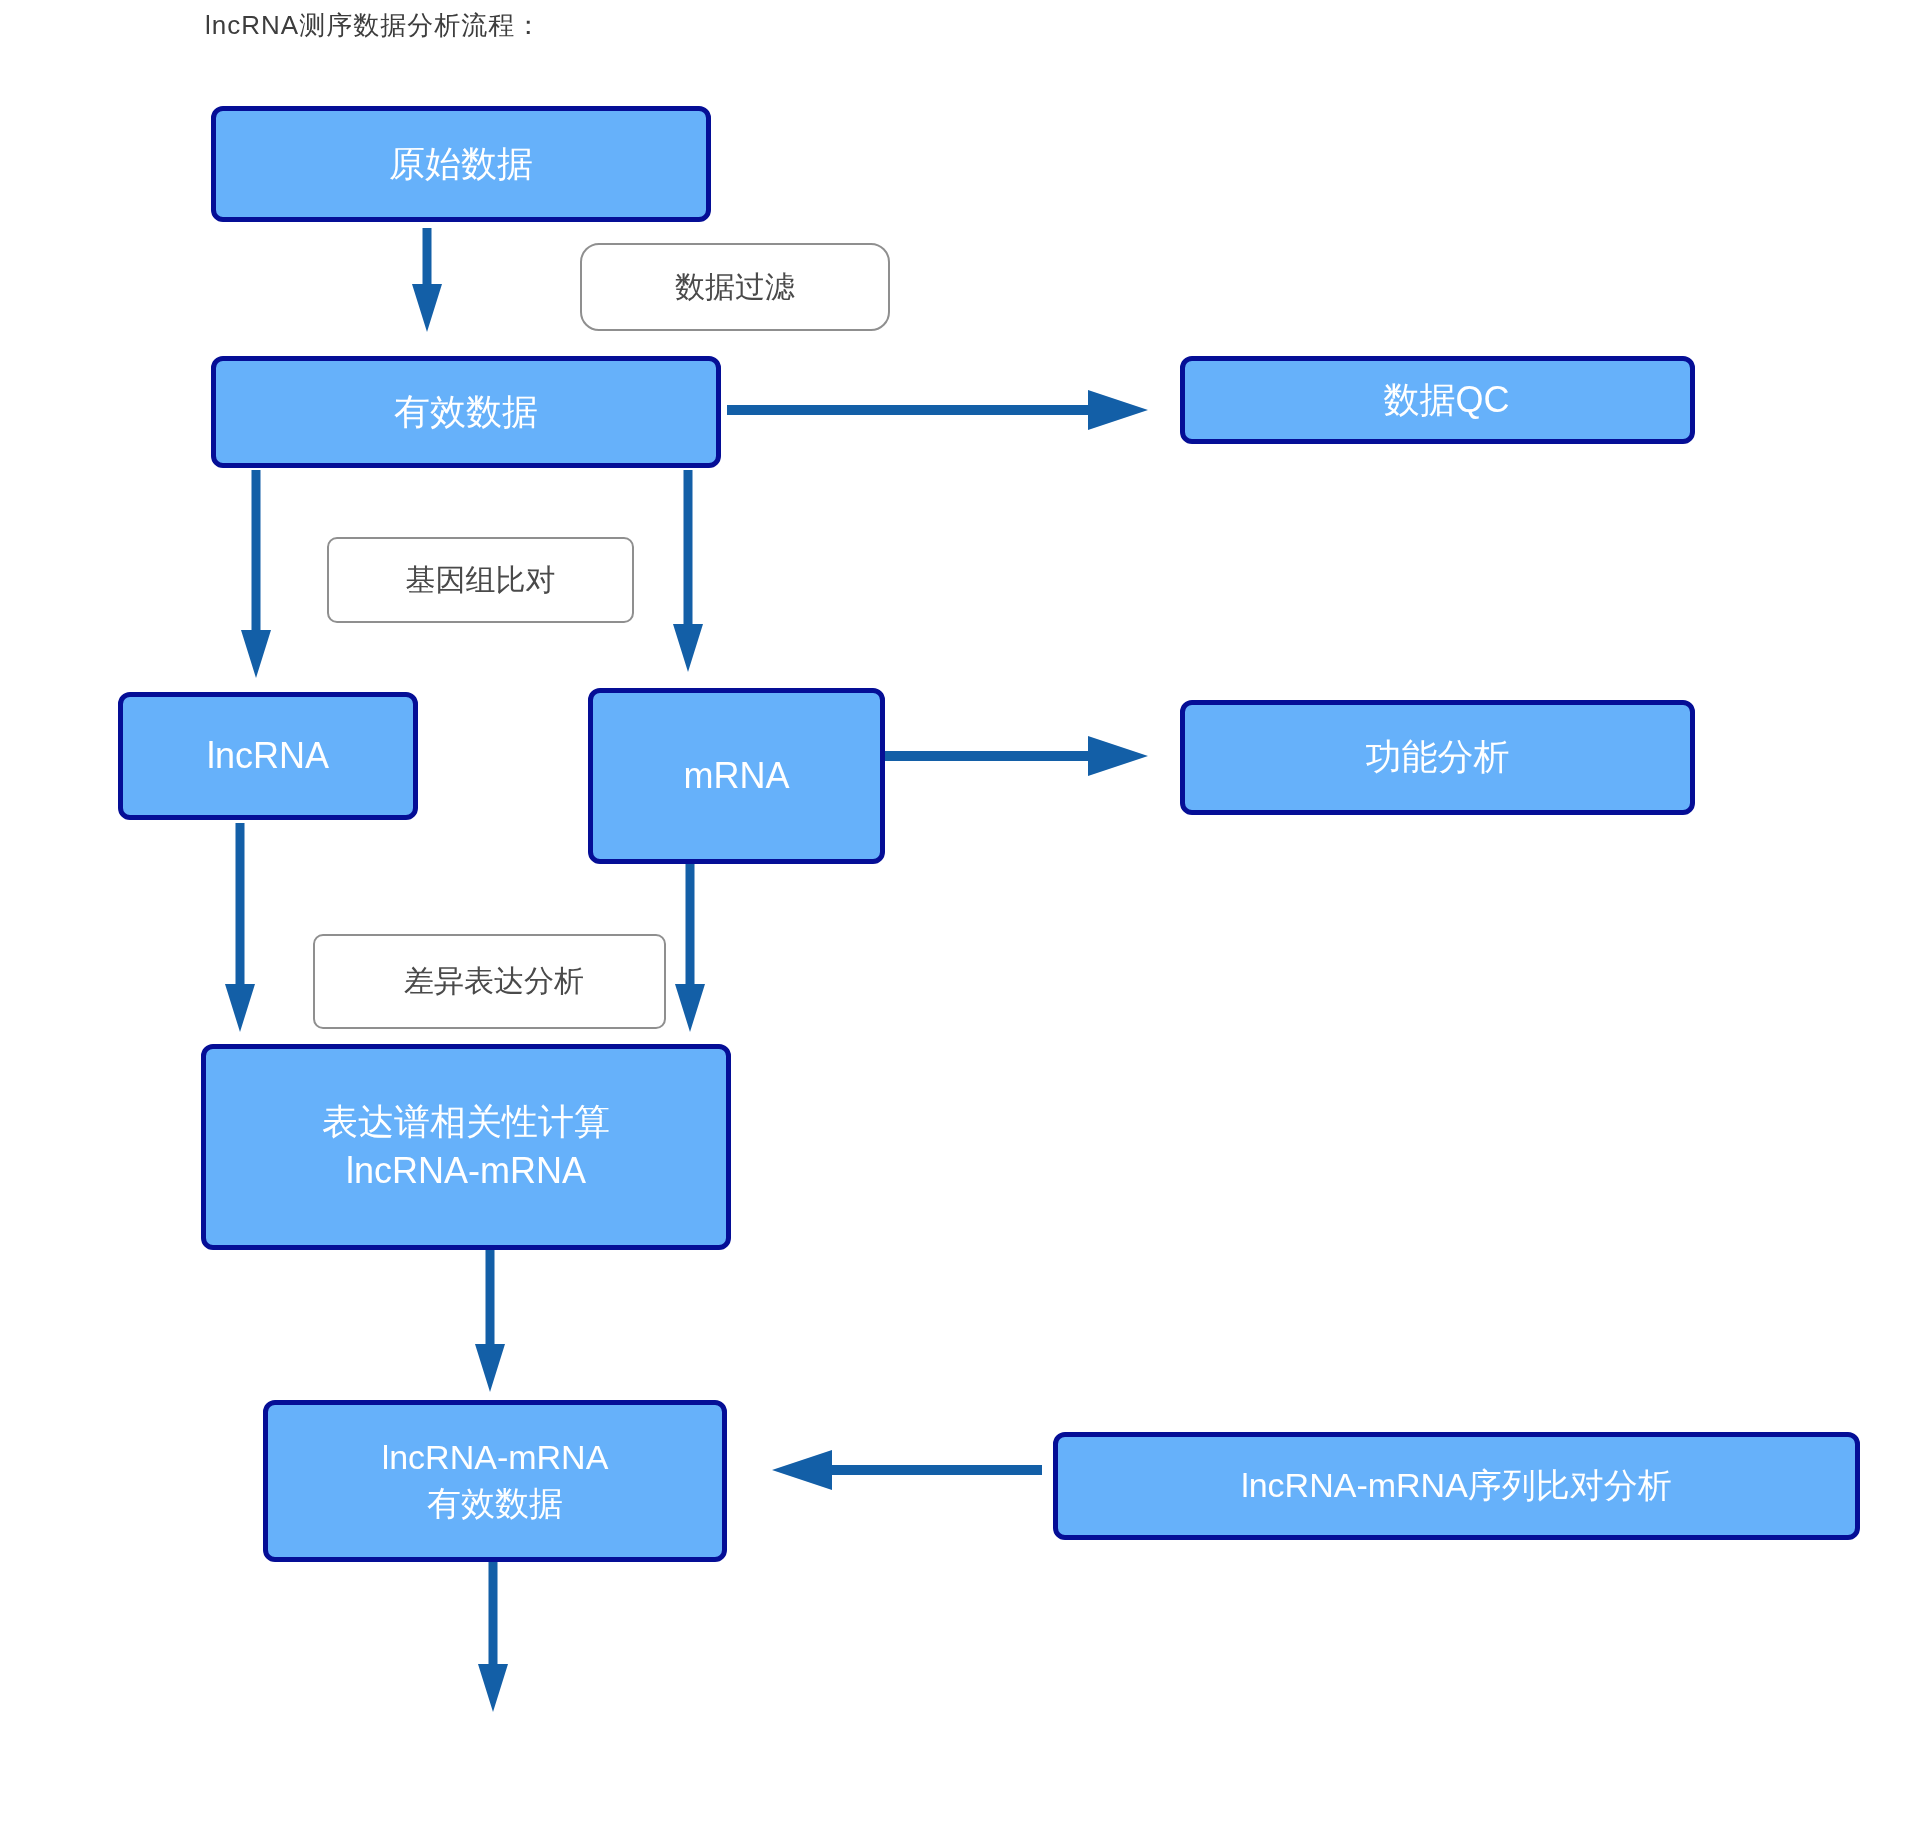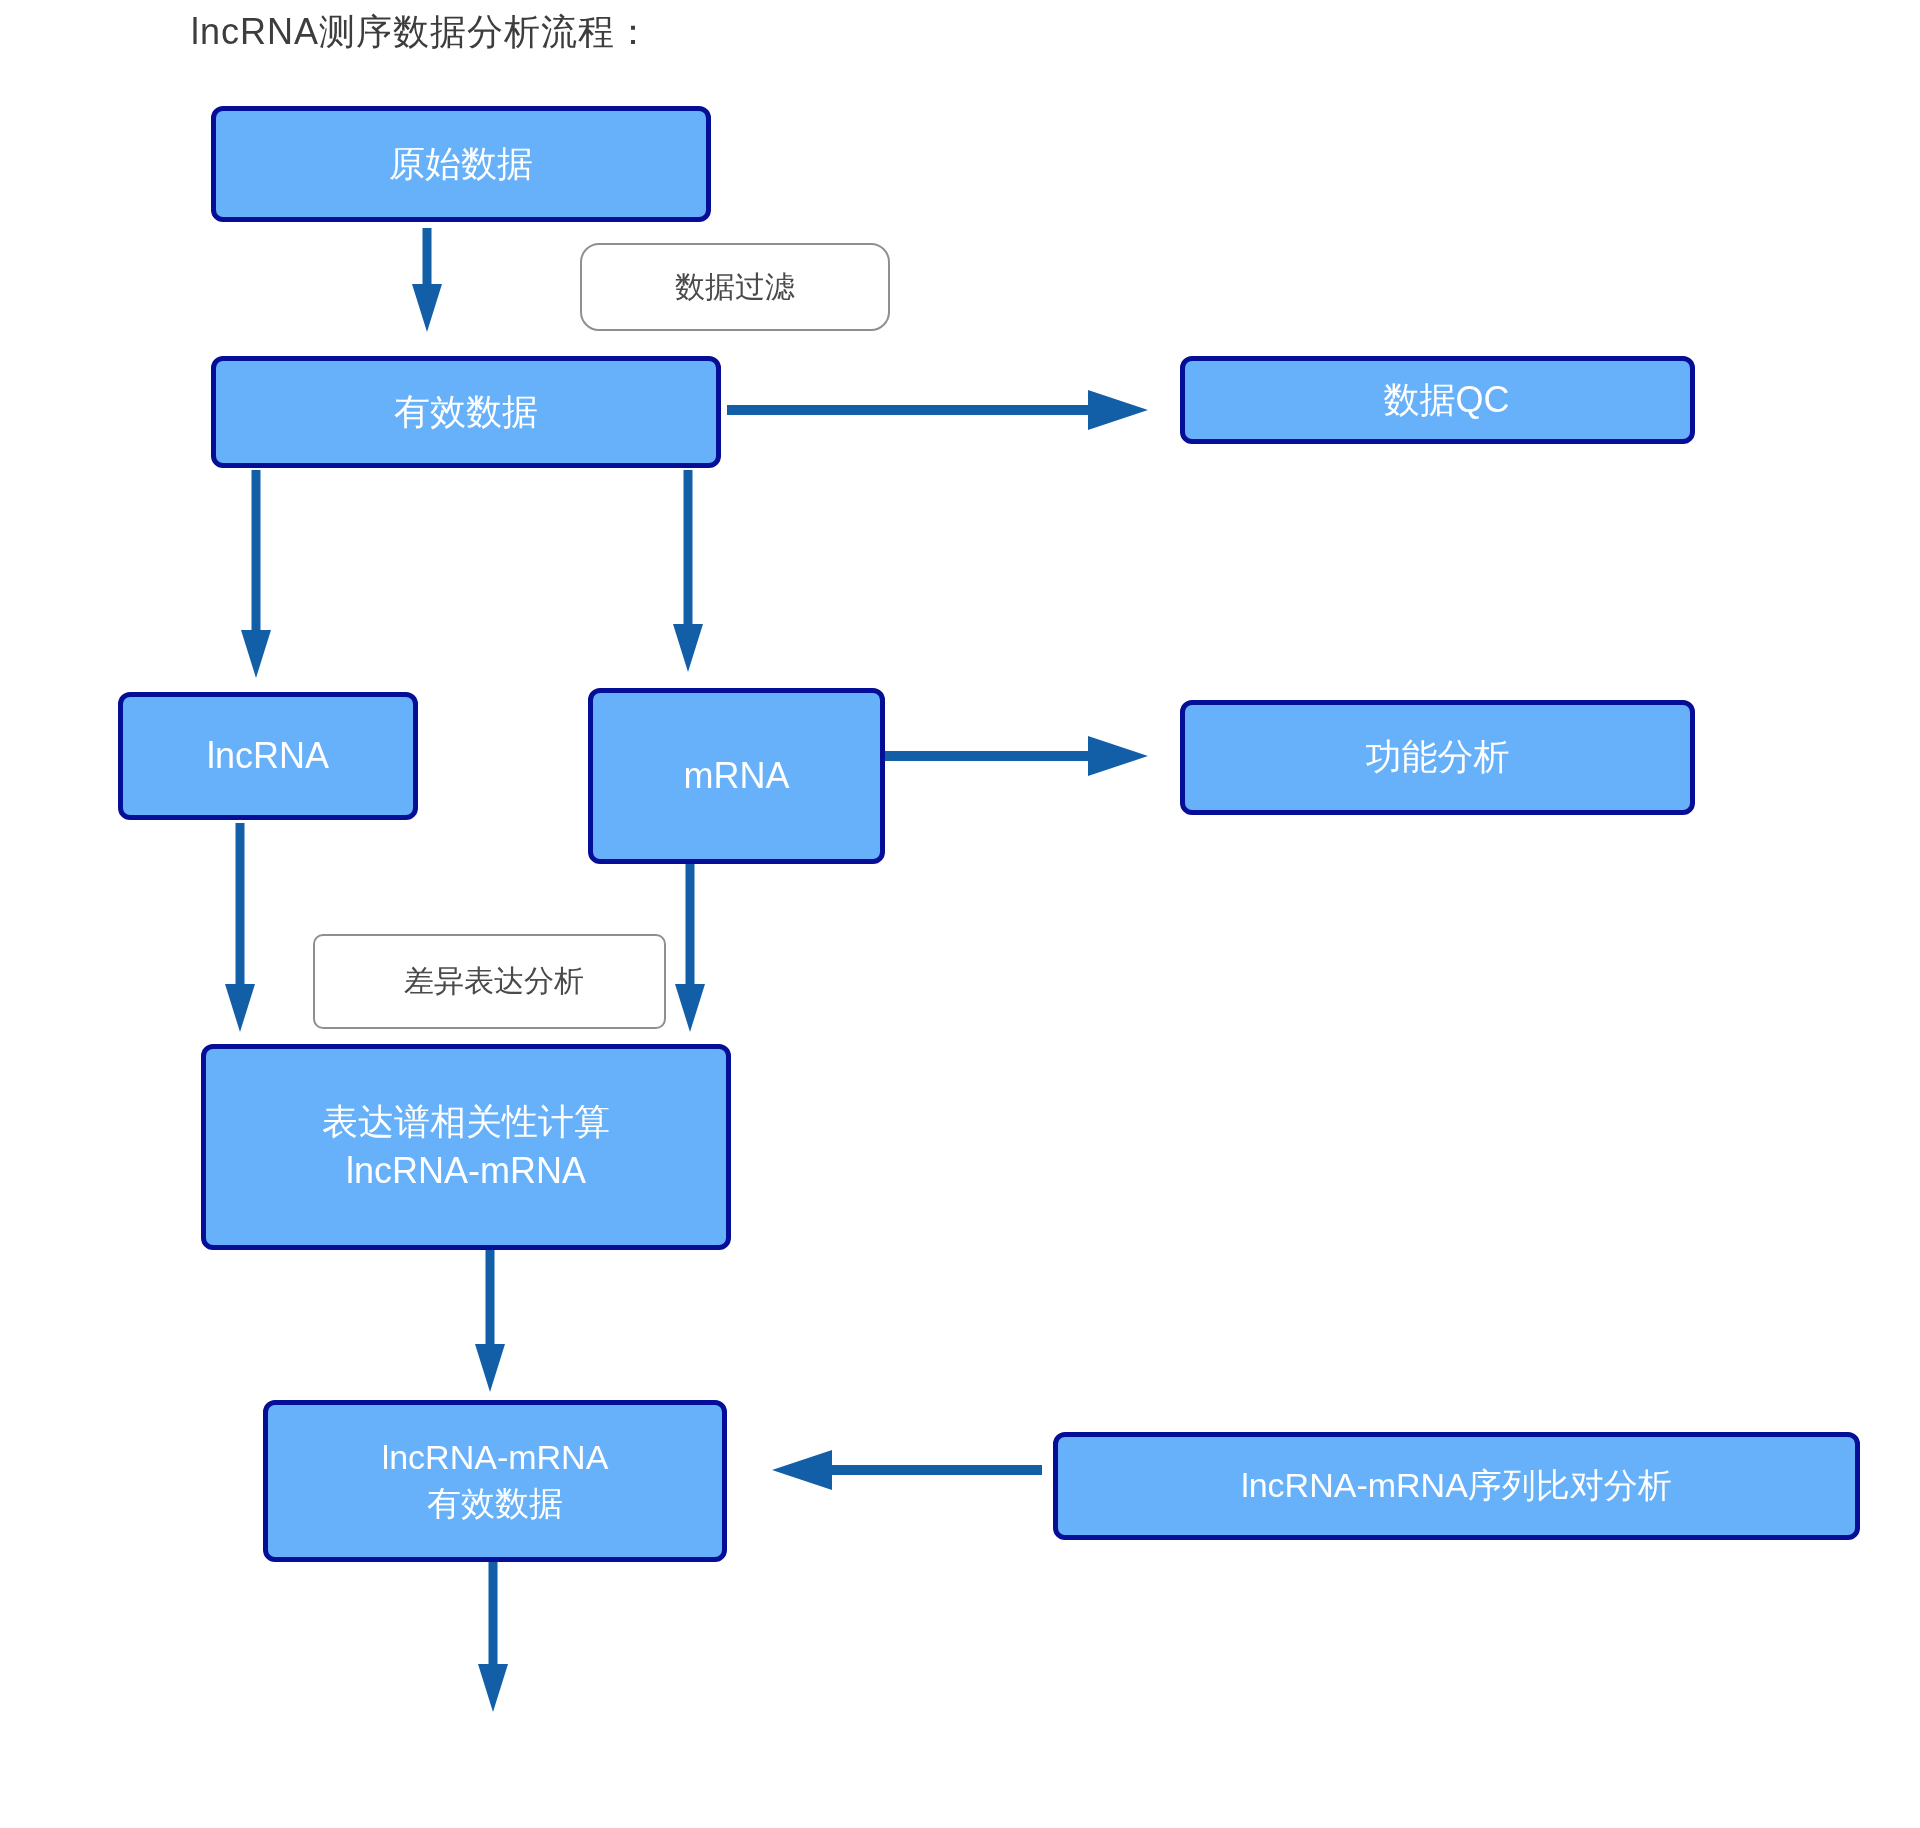--- a/index.html
+++ b/index.html
@@ -10,23 +10,23 @@
   }
   .canvas {
     position: relative;
     width: 1920px;
     height: 1828px;
     background: #ffffff;
     overflow: hidden;
   }
   .page-title {
     position: absolute;
-    left: 191px;
+    left: 205px;
     top: 8px;
-    font-size: 36px;
+    font-size: 26px;
     color: var(--title-text, #3d3d3d);
     letter-spacing: 1px;
   }
   .node {
     position: absolute;
     box-sizing: border-box;
     background: var(--node-fill, #66b1fa);
     border: 5px solid var(--node-border, #050e96);
     border-radius: 12px;
     color: var(--node-text, #ffffff);
@@ -125,20 +125,23 @@
   </div>
 
   <div class="node" style="left:211px; top:356px; width:510px; height:112px;">
     <span>有效数据</span>
   </div>
 
   <div class="node" style="left:1180px; top:356px; width:515px; height:88px;padding-left:18px;">
     <span>数据QC</span>
   </div>
 
+  <div class="plabel" style="left:327px; top:537px; width:307px; height:86px;">
+    <span>基因组比对</span>
+  </div>
 
   <div class="node" style="left:118px; top:692px; width:300px; height:128px;">
     <span>lncRNA</span>
   </div>
 
   <div class="node" style="left:588px; top:688px; width:297px; height:176px;">
     <span>mRNA</span>
   </div>
 
   <div class="node" style="left:1180px; top:700px; width:515px; height:115px;align-items:center;">

